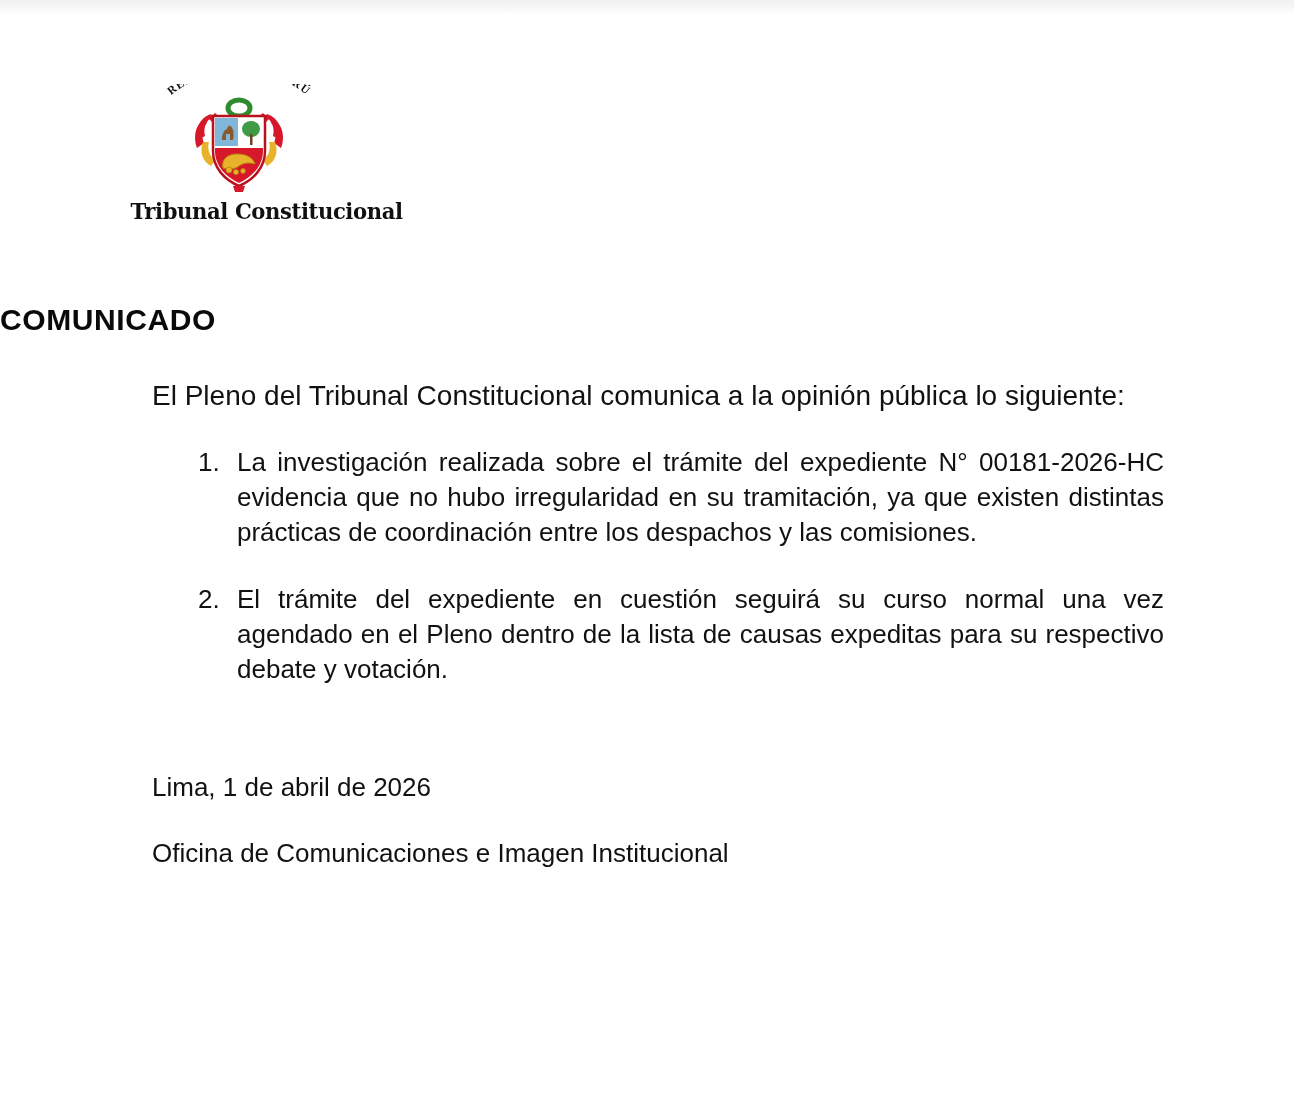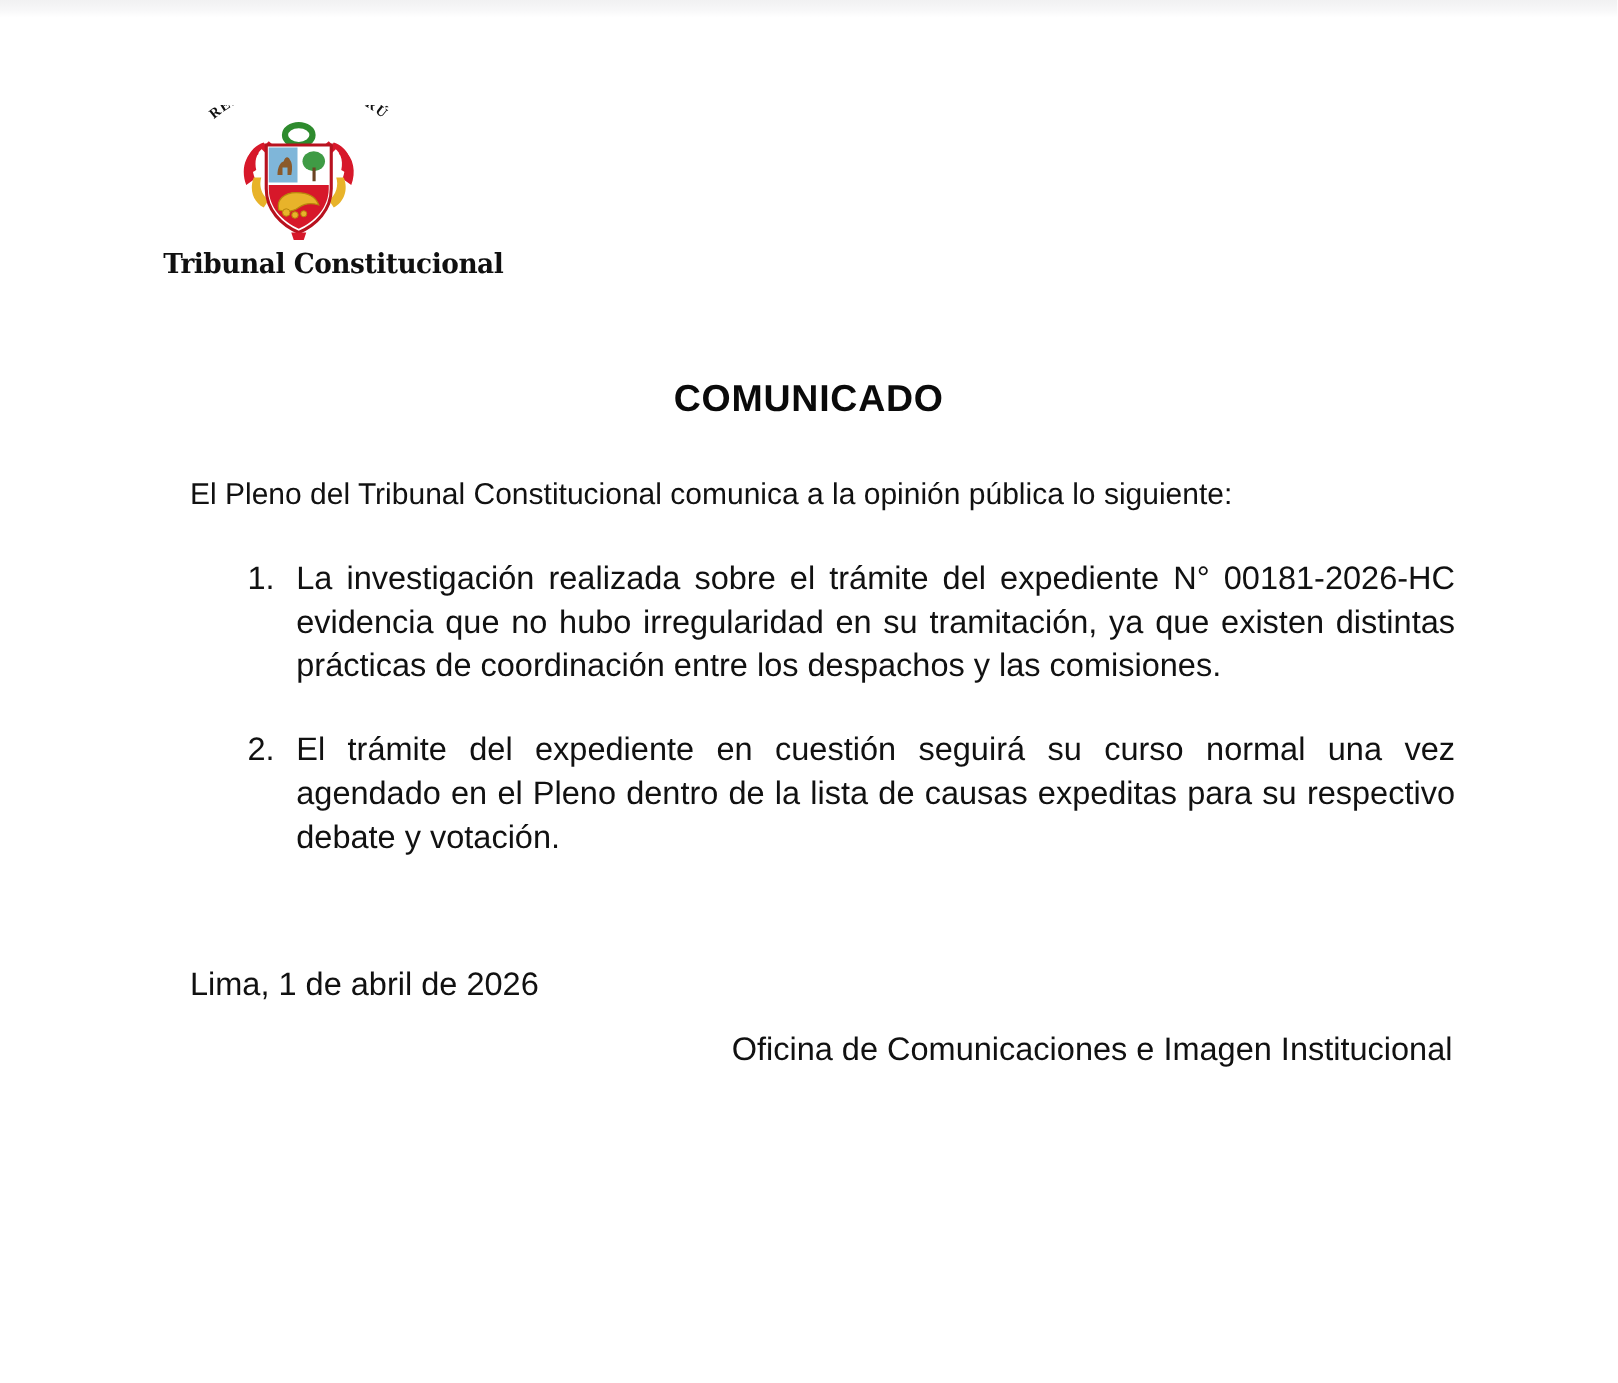--- a/index.html
+++ b/index.html
@@ -75,33 +75,33 @@
     transform: scaleX(0.96);
     transform-origin: center;
   }
 
   
   .doc-title {
     position: absolute;
     left: 0;
     top: 303px;
     width: 1294px;
-    text-align: center;
+    text-align: left;
     font-size: 30px;
     font-weight: 700;
     letter-spacing: 0.6px;
     color: #0a0a0a;
   }
 
   .intro {
     position: absolute;
     left: 152px;
     top: 379px;
     width: 1010px;
-    font-size: 24px;
+    font-size: 28px;
     line-height: 34px;
     color: #111111;
   }
 
   .items {
     position: absolute;
     left: 152px;
     top: 445px;
     width: 1012px;
   }
@@ -129,23 +129,23 @@
   .footer-block {
     position: absolute;
     left: 152px;
     top: 770px;
     width: 1010px;
   }
   .footer-line {
     font-size: 26px;
     line-height: 34px;
     color: #111111;
-    margin-bottom: 18px;
-  }
-  .footer-line:last-child { margin-bottom: 16px; text-align: right; }
+    margin-bottom: 32px;
+  }
+  .footer-line:last-child { margin-bottom: 16px; }
 </style>
 </head>
 <body>
 
 <div class="top-strip"></div>
 
 <div class="page">
 
   <div class="letterhead">
     <div class="coat-wrap">

